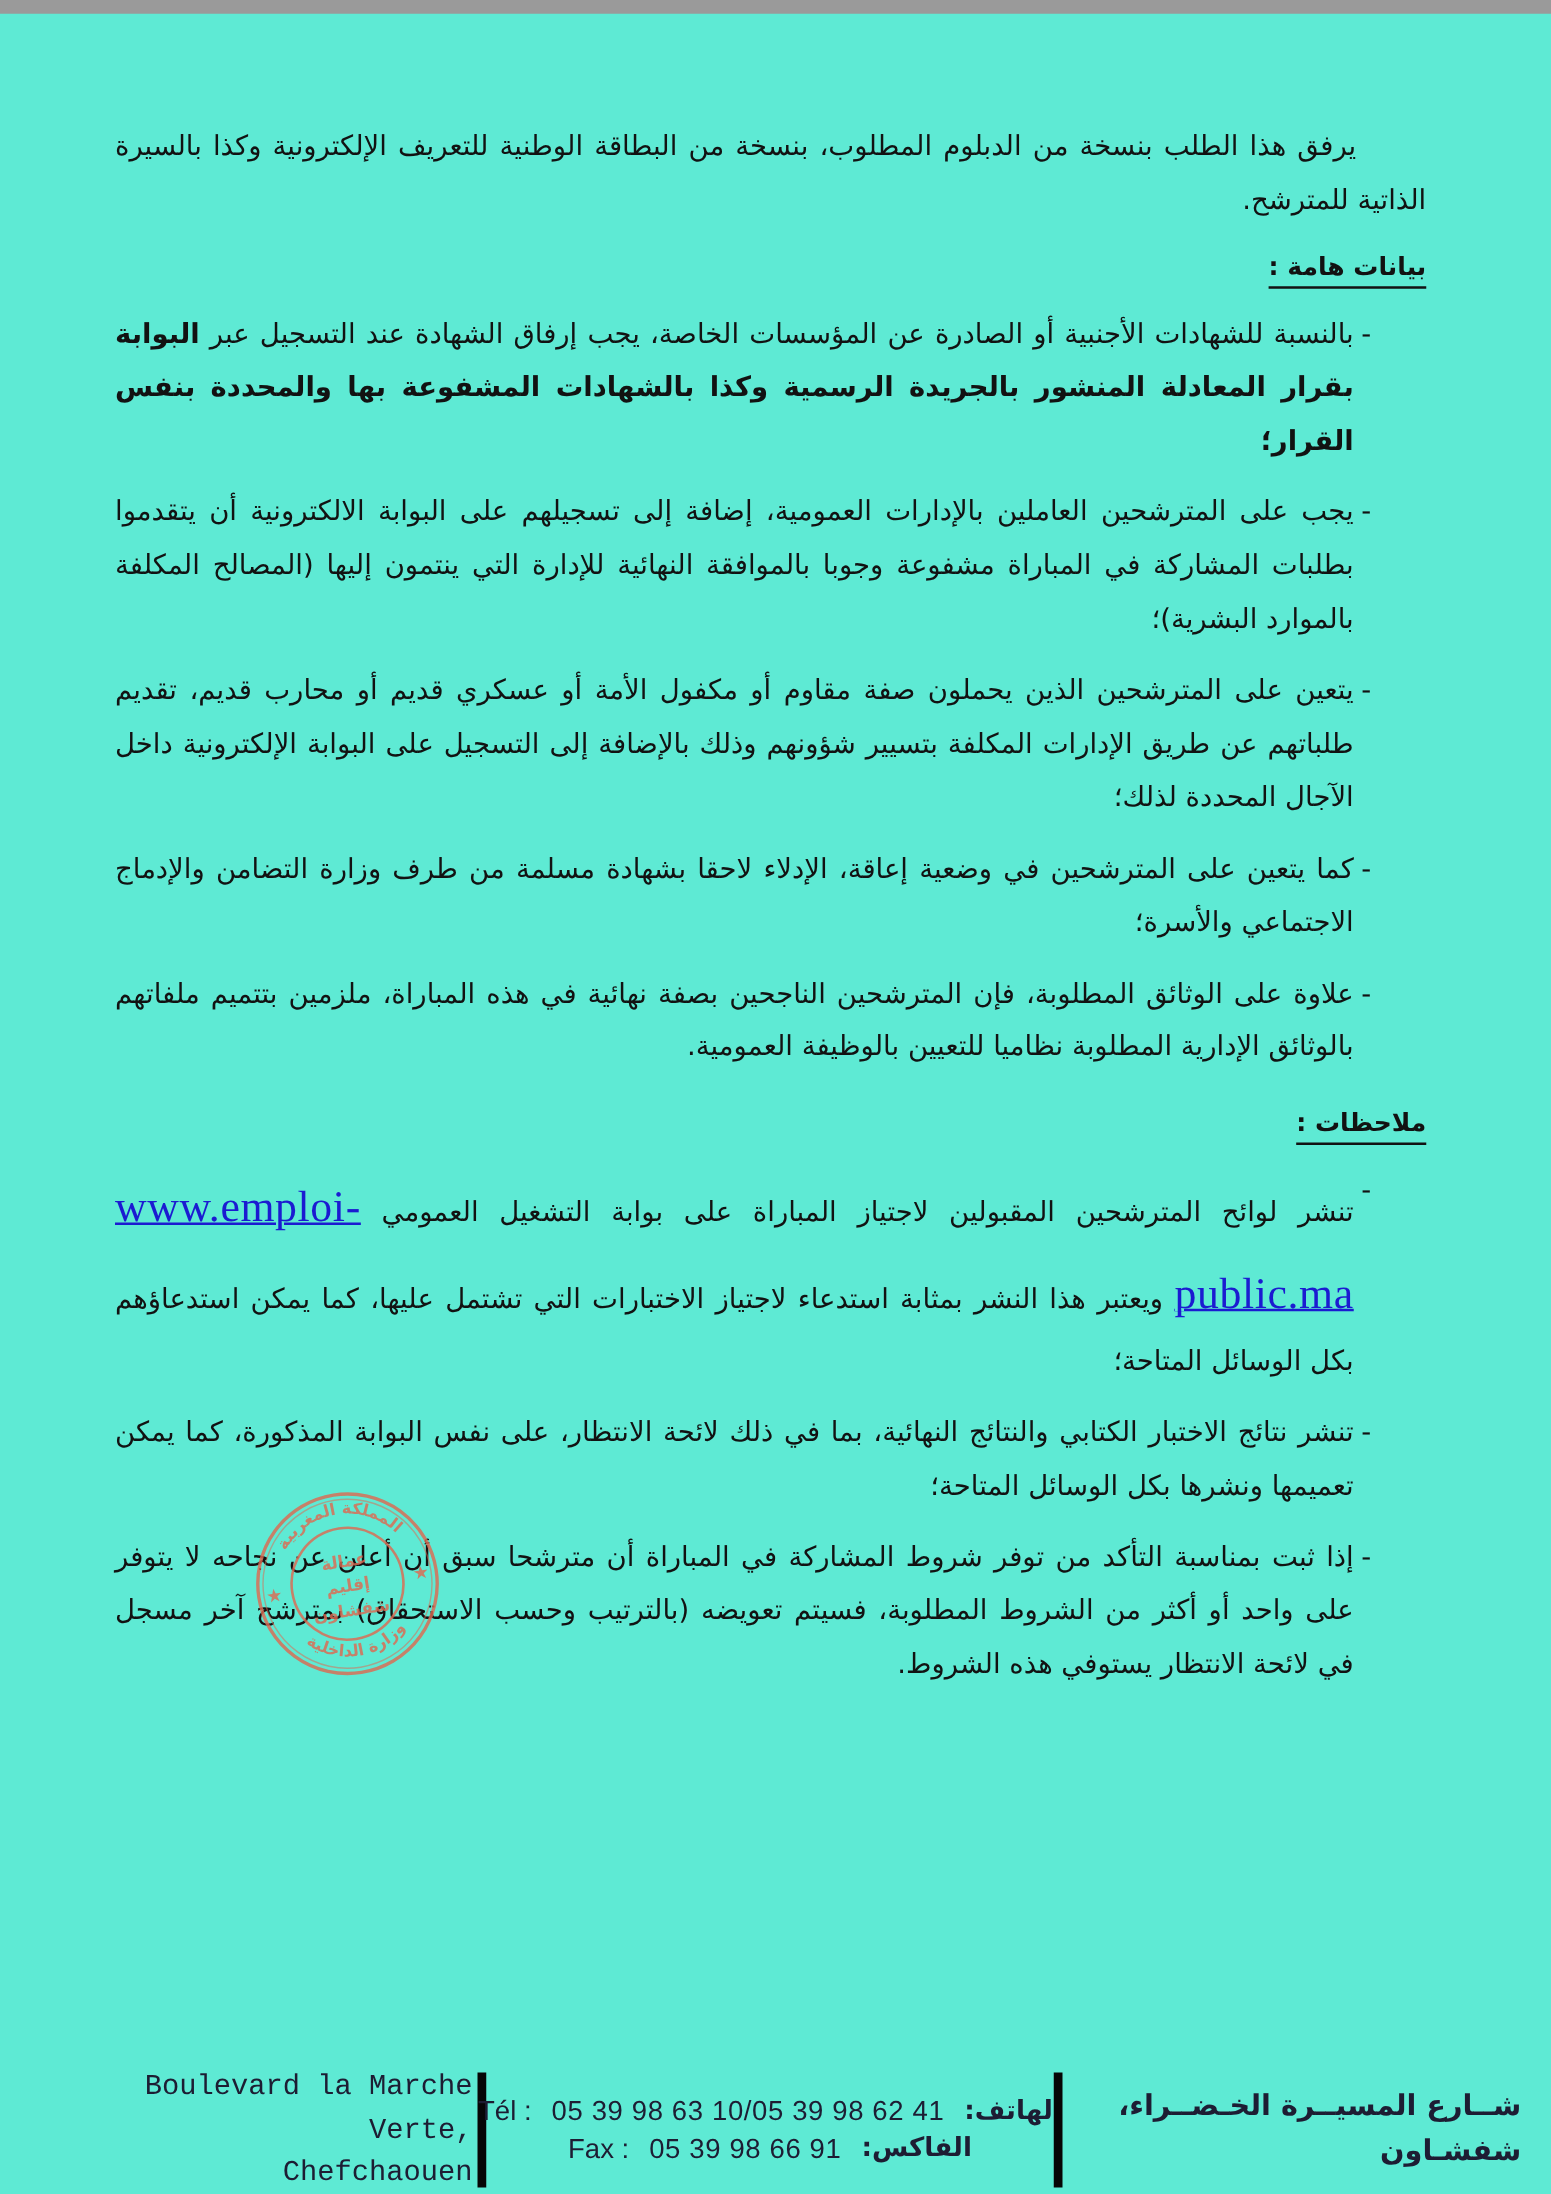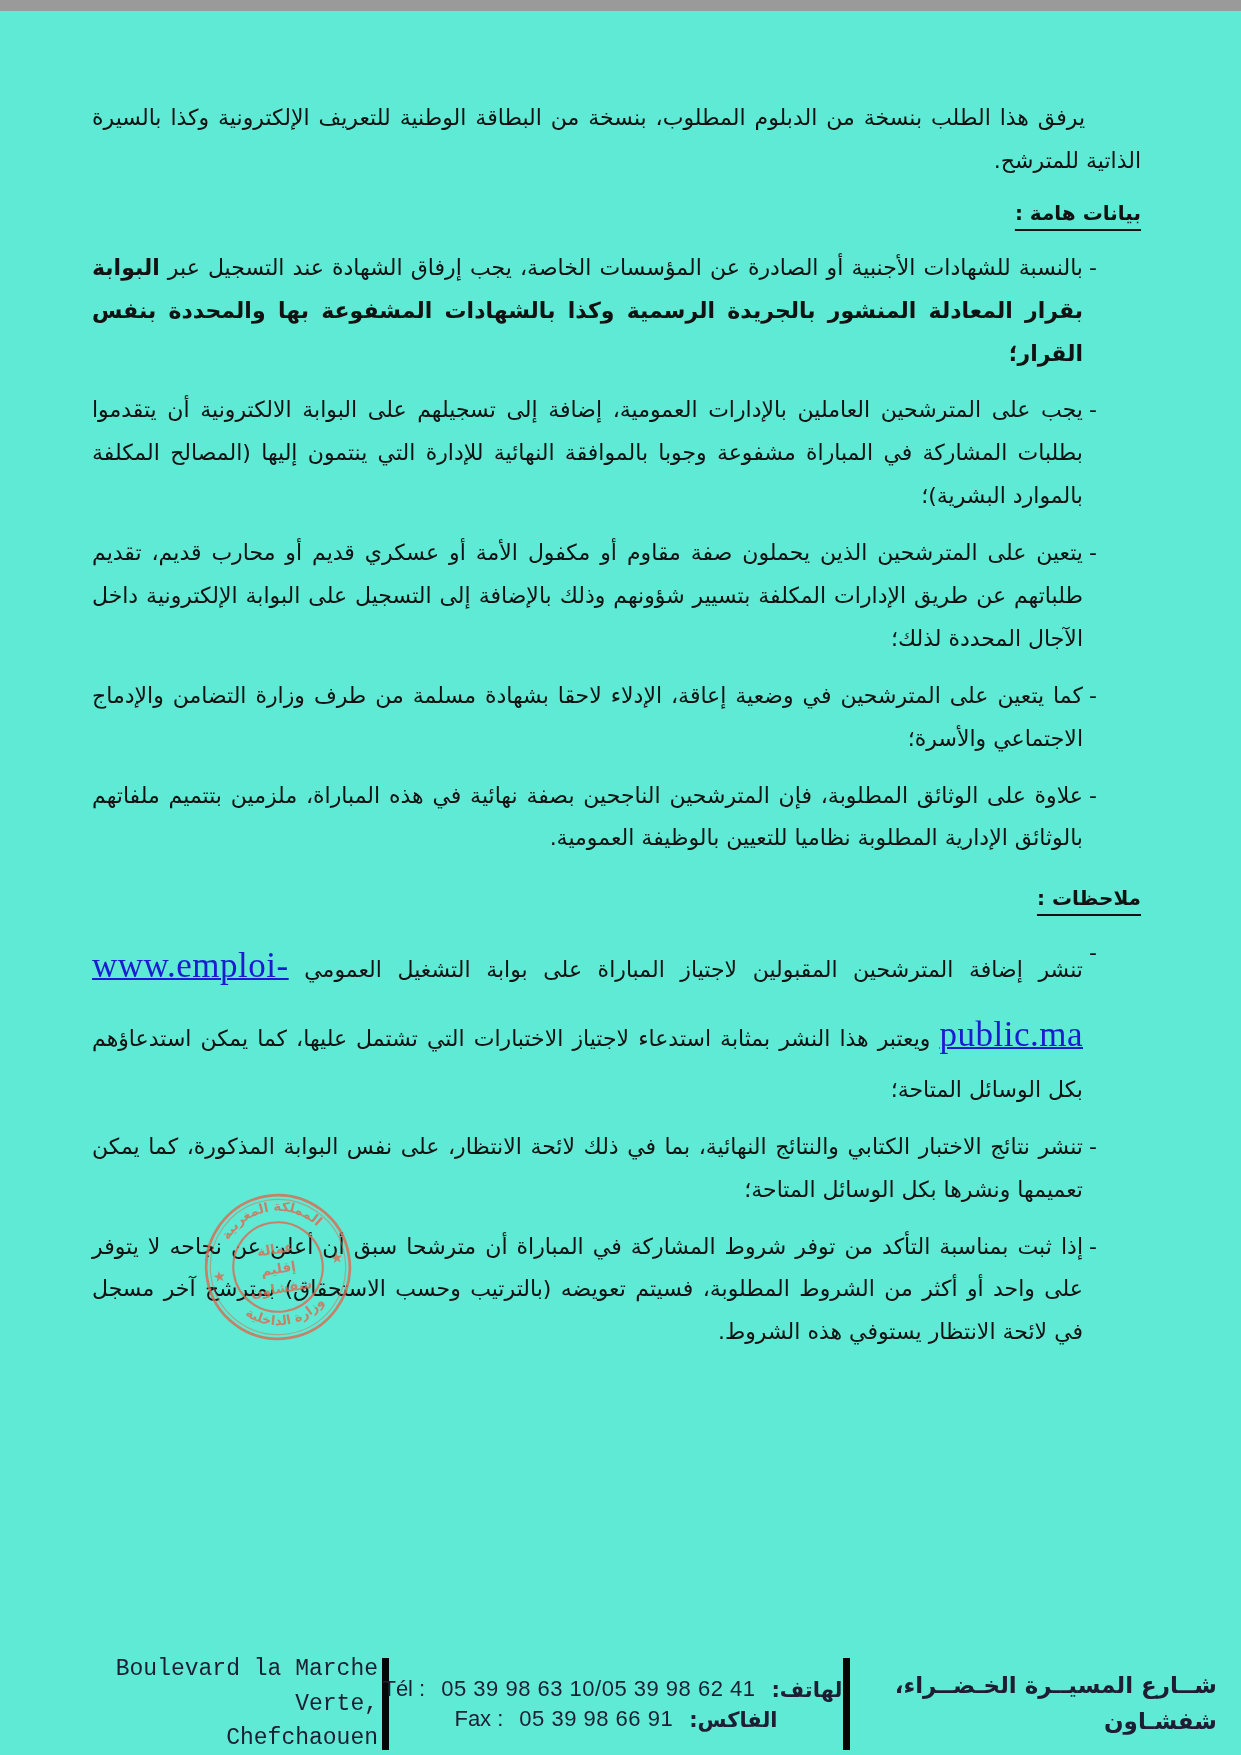--- a/index.html
+++ b/index.html
@@ -92,21 +92,21 @@
     margin:0 4px;
   }
   .f-mid{
     width:446px;
     display:flex;flex-direction:column;
     align-items:center;
     gap:4px;
     font-size:22px;
     font-family:"Liberation Sans",sans-serif;
   }
-  .f-line{display:flex;align-items:flex-end;gap:16px;white-space:nowrap;}
+  .f-line{display:flex;align-items:flex-start;gap:16px;white-space:nowrap;}
   .f-num{letter-spacing:0.5px;}
   .f-ar{font-weight:bold;direction:rtl;font-family:"DejaVu Sans",sans-serif;font-size:21px;}
   .f-right{
     flex:1;
     text-align:right;
     direction:rtl;
     font-weight:bold;
     font-size:23px;
     line-height:1.55;
     padding:0 24px 0 10px;
@@ -148,21 +148,21 @@
       </li>
     </ul>
 
     <h2 class="sec-heading notes">
       <span class="hd">ملاحظات :</span>
     </h2>
 
     <ul class="blist">
       <li class="bitem">
         <span class="bmark">-</span>
-        <div class="btext"><span>تنشر إضافة المترشحين المقبولين لاجتياز المباراة على بوابة التشغيل العمومي </span><span class="seg-url">www.emploi-public.ma</span><span> ويعتبر هذا النشر بمثابة استدعاء لاجتياز الاختبارات التي تشتمل عليها، كما يمكن استدعاؤهم بكل الوسائل المتاحة؛</span></div>
+        <div class="btext"><span>تنشر لوائح المترشحين المقبولين لاجتياز المباراة على بوابة التشغيل العمومي </span><span class="seg-url">www.emploi-public.ma</span><span> ويعتبر هذا النشر بمثابة استدعاء لاجتياز الاختبارات التي تشتمل عليها، كما يمكن استدعاؤهم بكل الوسائل المتاحة؛</span></div>
       </li>
       <li class="bitem">
         <span class="bmark">-</span>
         <div class="btext"><span>تنشر نتائج الاختبار الكتابي والنتائج النهائية، بما في ذلك لائحة الانتظار، على نفس البوابة المذكورة، كما يمكن تعميمها ونشرها بكل الوسائل المتاحة؛</span></div>
       </li>
       <li class="bitem">
         <span class="bmark">-</span>
         <div class="btext"><span>إذا ثبت بمناسبة التأكد من توفر شروط المشاركة في المباراة أن مترشحا سبق أن أعلن عن نجاحه لا يتوفر على واحد أو أكثر من الشروط المطلوبة، فسيتم تعويضه (بالترتيب وحسب الاستحقاق) بمترشح آخر مسجل في لائحة الانتظار يستوفي هذه الشروط.</span></div>
       </li>
     </ul>

